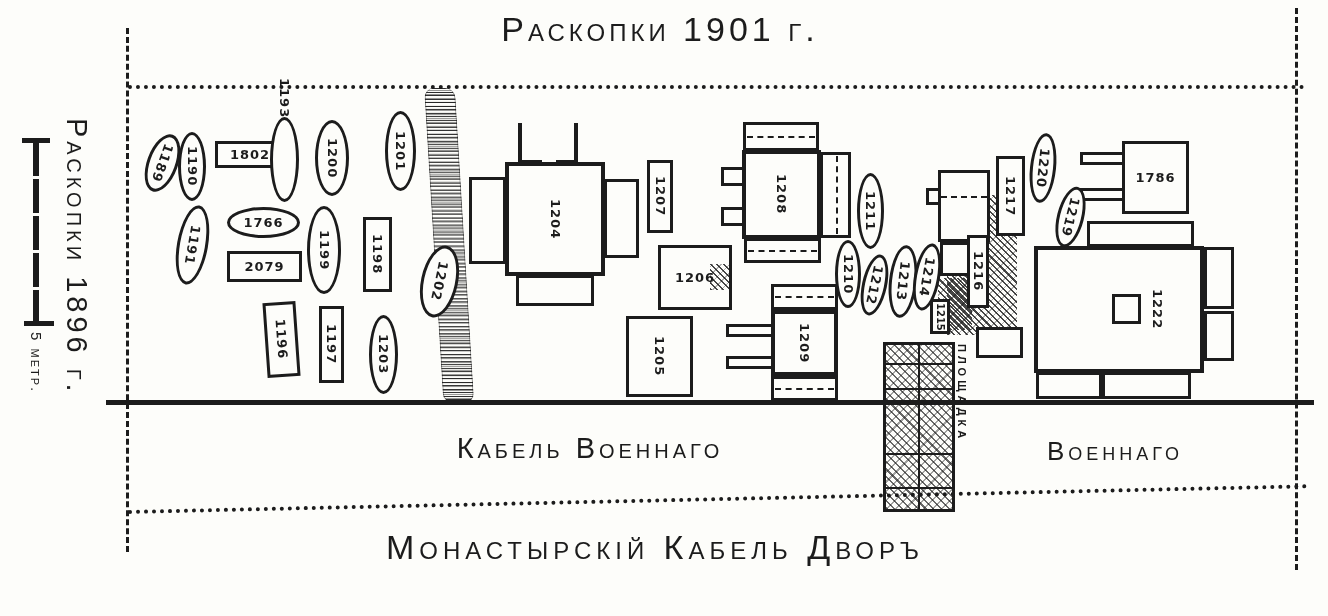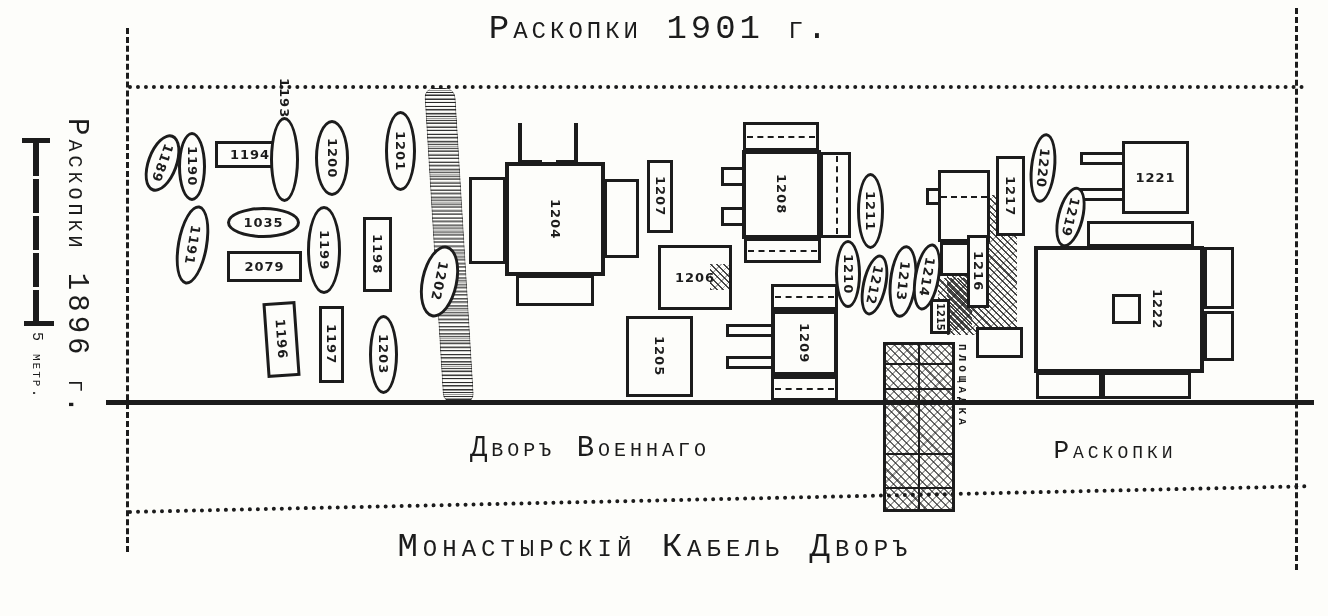--- a/index.html
+++ b/index.html
@@ -7,21 +7,21 @@
   #plan {
     position:relative; width:1328px; height:616px; margin:0 auto;
     background:var(--paper); overflow:hidden; color:var(--ink);
     font-family:"Liberation Sans", sans-serif;
   }
   .abs { position:absolute; box-sizing:border-box; }
 
   
   .lettering {
     font-variant:small-caps; color:var(--ink); white-space:nowrap;
-    font-family:Liberation Mono, monospace;
+    font-family:Liberation Sans, sans-serif;
   }
   .title-text      { font-size:34px; letter-spacing:4px; text-align:center; }
   .cable-text      { font-size:29px; letter-spacing:4px; text-align:center; }
   .vedomstva-text  { font-size:26px; letter-spacing:4px; text-align:center; }
   .yard-text       { font-size:34px; letter-spacing:5px; text-align:center; }
   .vert            { writing-mode:vertical-rl; text-orientation:sideways; }
   .left1896-text   { font-size:29px; letter-spacing:4px; }
   .metr-text       { font-size:15px; letter-spacing:2px; }
   .plosh-text      { font-size:11px; letter-spacing:4px; font-weight:700; z-index:35; }
 
@@ -169,25 +169,25 @@
       <div class="part-line-h" style="left: 660px; top: 291px; width: 70px; height: 0px;"></div>
       <div class="shape-rect" style="left: 658px; top: 245px; width: 74px; height: 65px;">
         <span class="num">1206</span>
       </div>
       <div class="part-hatch" style="left: 710px; top: 264px; width: 20px; height: 26px;"></div>
       <div class="part-line-h" style="left: 1124px; top: 163px; width: 63px; height: 0px;"></div>
       <div class="part-line-h" style="left: 1124px; top: 191px; width: 63px; height: 0px;"></div>
       <div class="part-staple-l" style="left: 1080px; top: 152px; width: 43px; height: 13px;"></div>
       <div class="part-staple-l" style="left: 1080px; top: 188px; width: 43px; height: 13px;"></div>
       <div class="shape-rect" style="left: 1122px; top: 141px; width: 67px; height: 73px;">
-        <span class="num">1221</span>
+        <span class="num">1786</span>
       </div>
       <div class="part-dash-v" style="left: 272px; top: 145px; width: 0px; height: 19px;"></div>
       <div class="shape-rect" style="left: 215px; top: 141px; width: 70px; height: 27px;">
-        <span class="num">1194</span>
+        <span class="num">1802</span>
       </div>
       <div class="shape-rect" style="left: 227px; top: 251px; width: 75px; height: 31px;">
         <span class="num">2079</span>
       </div>
       <div class="shape-rect" style="left: 265px; top: 302px; width: 33px; height: 75px; transform: rotate(-4deg);">
         <span class="num vnum">1196</span>
       </div>
       <div class="shape-rect" style="left: 319px; top: 306px; width: 25px; height: 77px;">
         <span class="num vnum">1197</span>
       </div>
@@ -210,21 +210,21 @@
       <div class="shape-oval" style="left: 147px; top: 133px; width: 31px; height: 60px; transform: rotate(20deg);">
         <span class="num vnum">1189</span>
       </div>
       <div class="shape-oval" style="left: 178px; top: 132px; width: 28px; height: 69px;">
         <span class="num vnum">1190</span>
       </div>
       <div class="shape-oval" style="left: 177px; top: 205px; width: 31px; height: 80px; transform: rotate(10deg);">
         <span class="num vnum">1191</span>
       </div>
       <div class="shape-oval" style="left: 227px; top: 207px; width: 73px; height: 31px;">
-        <span class="num">1035</span>
+        <span class="num">1766</span>
       </div>
       <div class="shape-oval" style="left: 270px; top: 117px; width: 29px; height: 85px;">
         <span class="num vnum above">1193</span>
       </div>
       <div class="shape-oval" style="left: 307px; top: 206px; width: 34px; height: 88px;">
         <span class="num vnum">1199</span>
       </div>
       <div class="shape-oval" style="left: 315px; top: 120px; width: 34px; height: 76px;">
         <span class="num vnum">1200</span>
       </div>
@@ -253,18 +253,18 @@
         <span class="num vnum">1214</span>
       </div>
       <div class="shape-oval" style="left: 1057px; top: 186px; width: 27px; height: 62px; transform: rotate(14deg);">
         <span class="num vnum">1219</span>
       </div>
       <div class="shape-oval" style="left: 1030px; top: 133px; width: 26px; height: 70px; transform: rotate(6deg);">
         <span class="num vnum">1220</span>
       </div>
     </div>
 
-  <div class="abs lettering cable-text" style="left:420px; top:432px; width:340px;">Дворъ Военнаго</div>
-  <div class="abs lettering vedomstva-text" style="left:995px; top:436px; width:240px;">Раскопки</div>
+  <div class="abs lettering cable-text" style="left:420px; top:432px; width:340px;">Кабель Военнаго</div>
+  <div class="abs lettering vedomstva-text" style="left:995px; top:436px; width:240px;">Военнаго</div>
 
   <div class="abs lettering yard-text" style="left:330px; top:528px; width:650px;">Монастырскій Кабель Дворъ</div>
 
 </div>
 
 </body></html>

